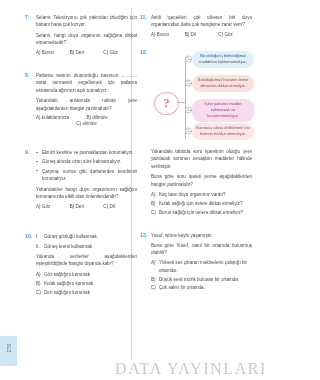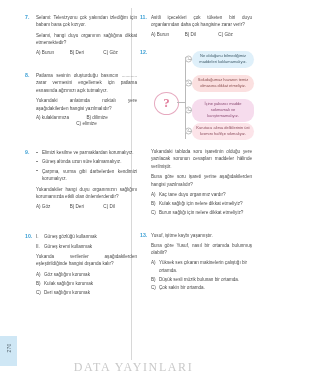--- a/index.html
+++ b/index.html
@@ -36,23 +36,23 @@
     position:absolute;left:-6px;top:9px;
     width:30px;text-align:center;
     font-size:5px;color:#55646e;
     transform:rotate(-90deg);
     letter-spacing:.2px;
   }
 
   
   .watermark{
     position:absolute;left:0;right:0;top:360px;
-    text-align:center;
+    text-align:right;
     font-family:"Liberation Serif", serif;
-    font-size:12px;
+    font-size:16px;
     letter-spacing:1.6px;
     color:#c9c9c9;
   }
 
   
   .q{position:relative;margin-bottom:7px;padding-left:11px;}
   .qnum{
     position:absolute;left:0;top:0;
     font-size:5.2px;font-weight:bold;
     color:#3b9fd4;

